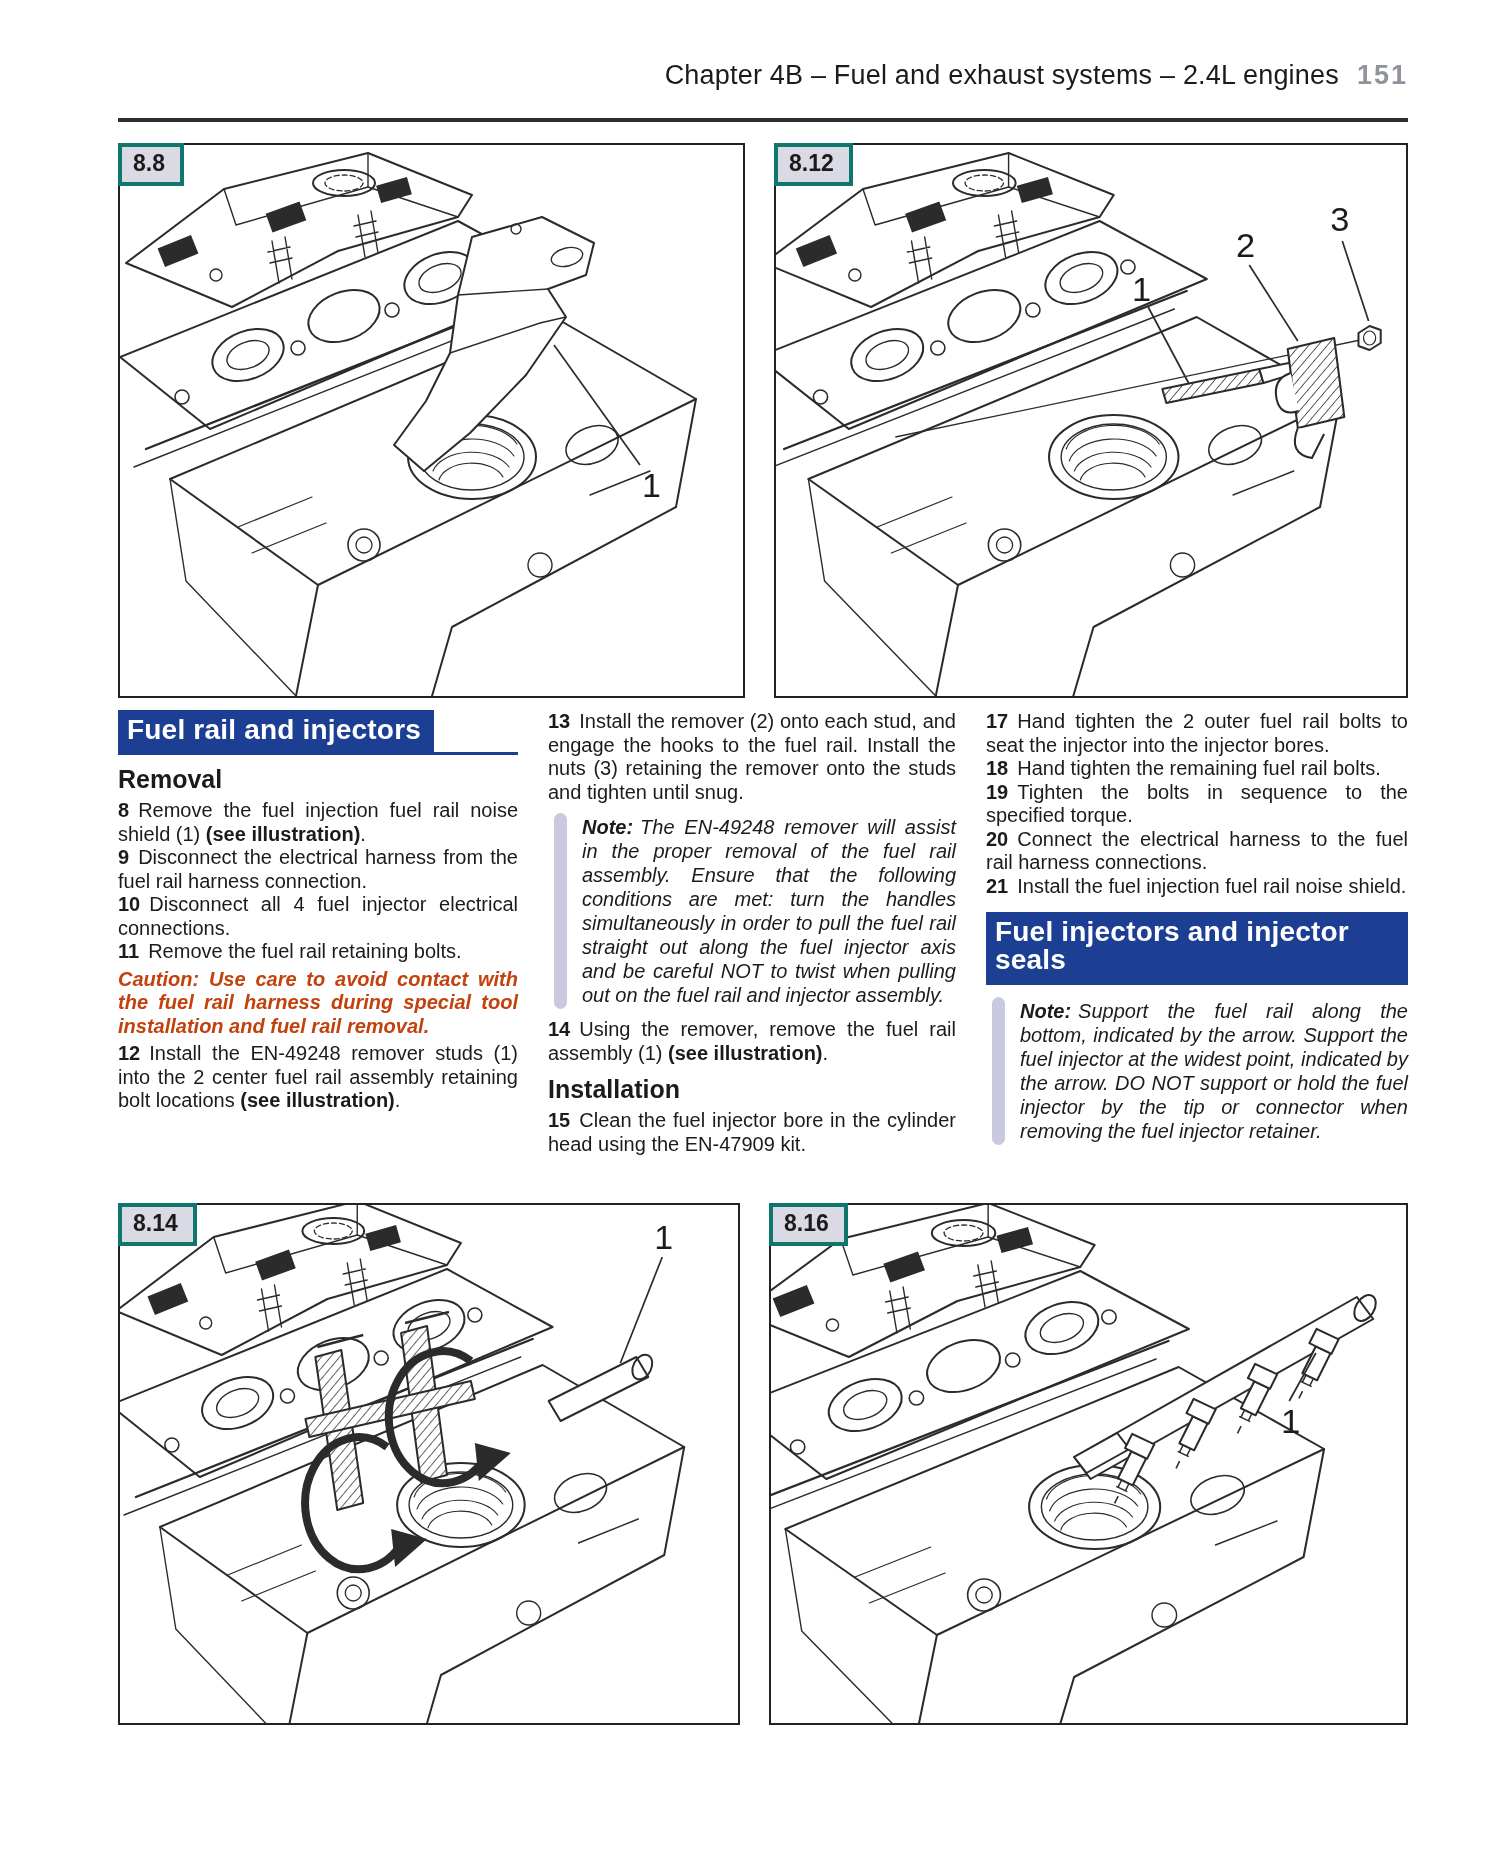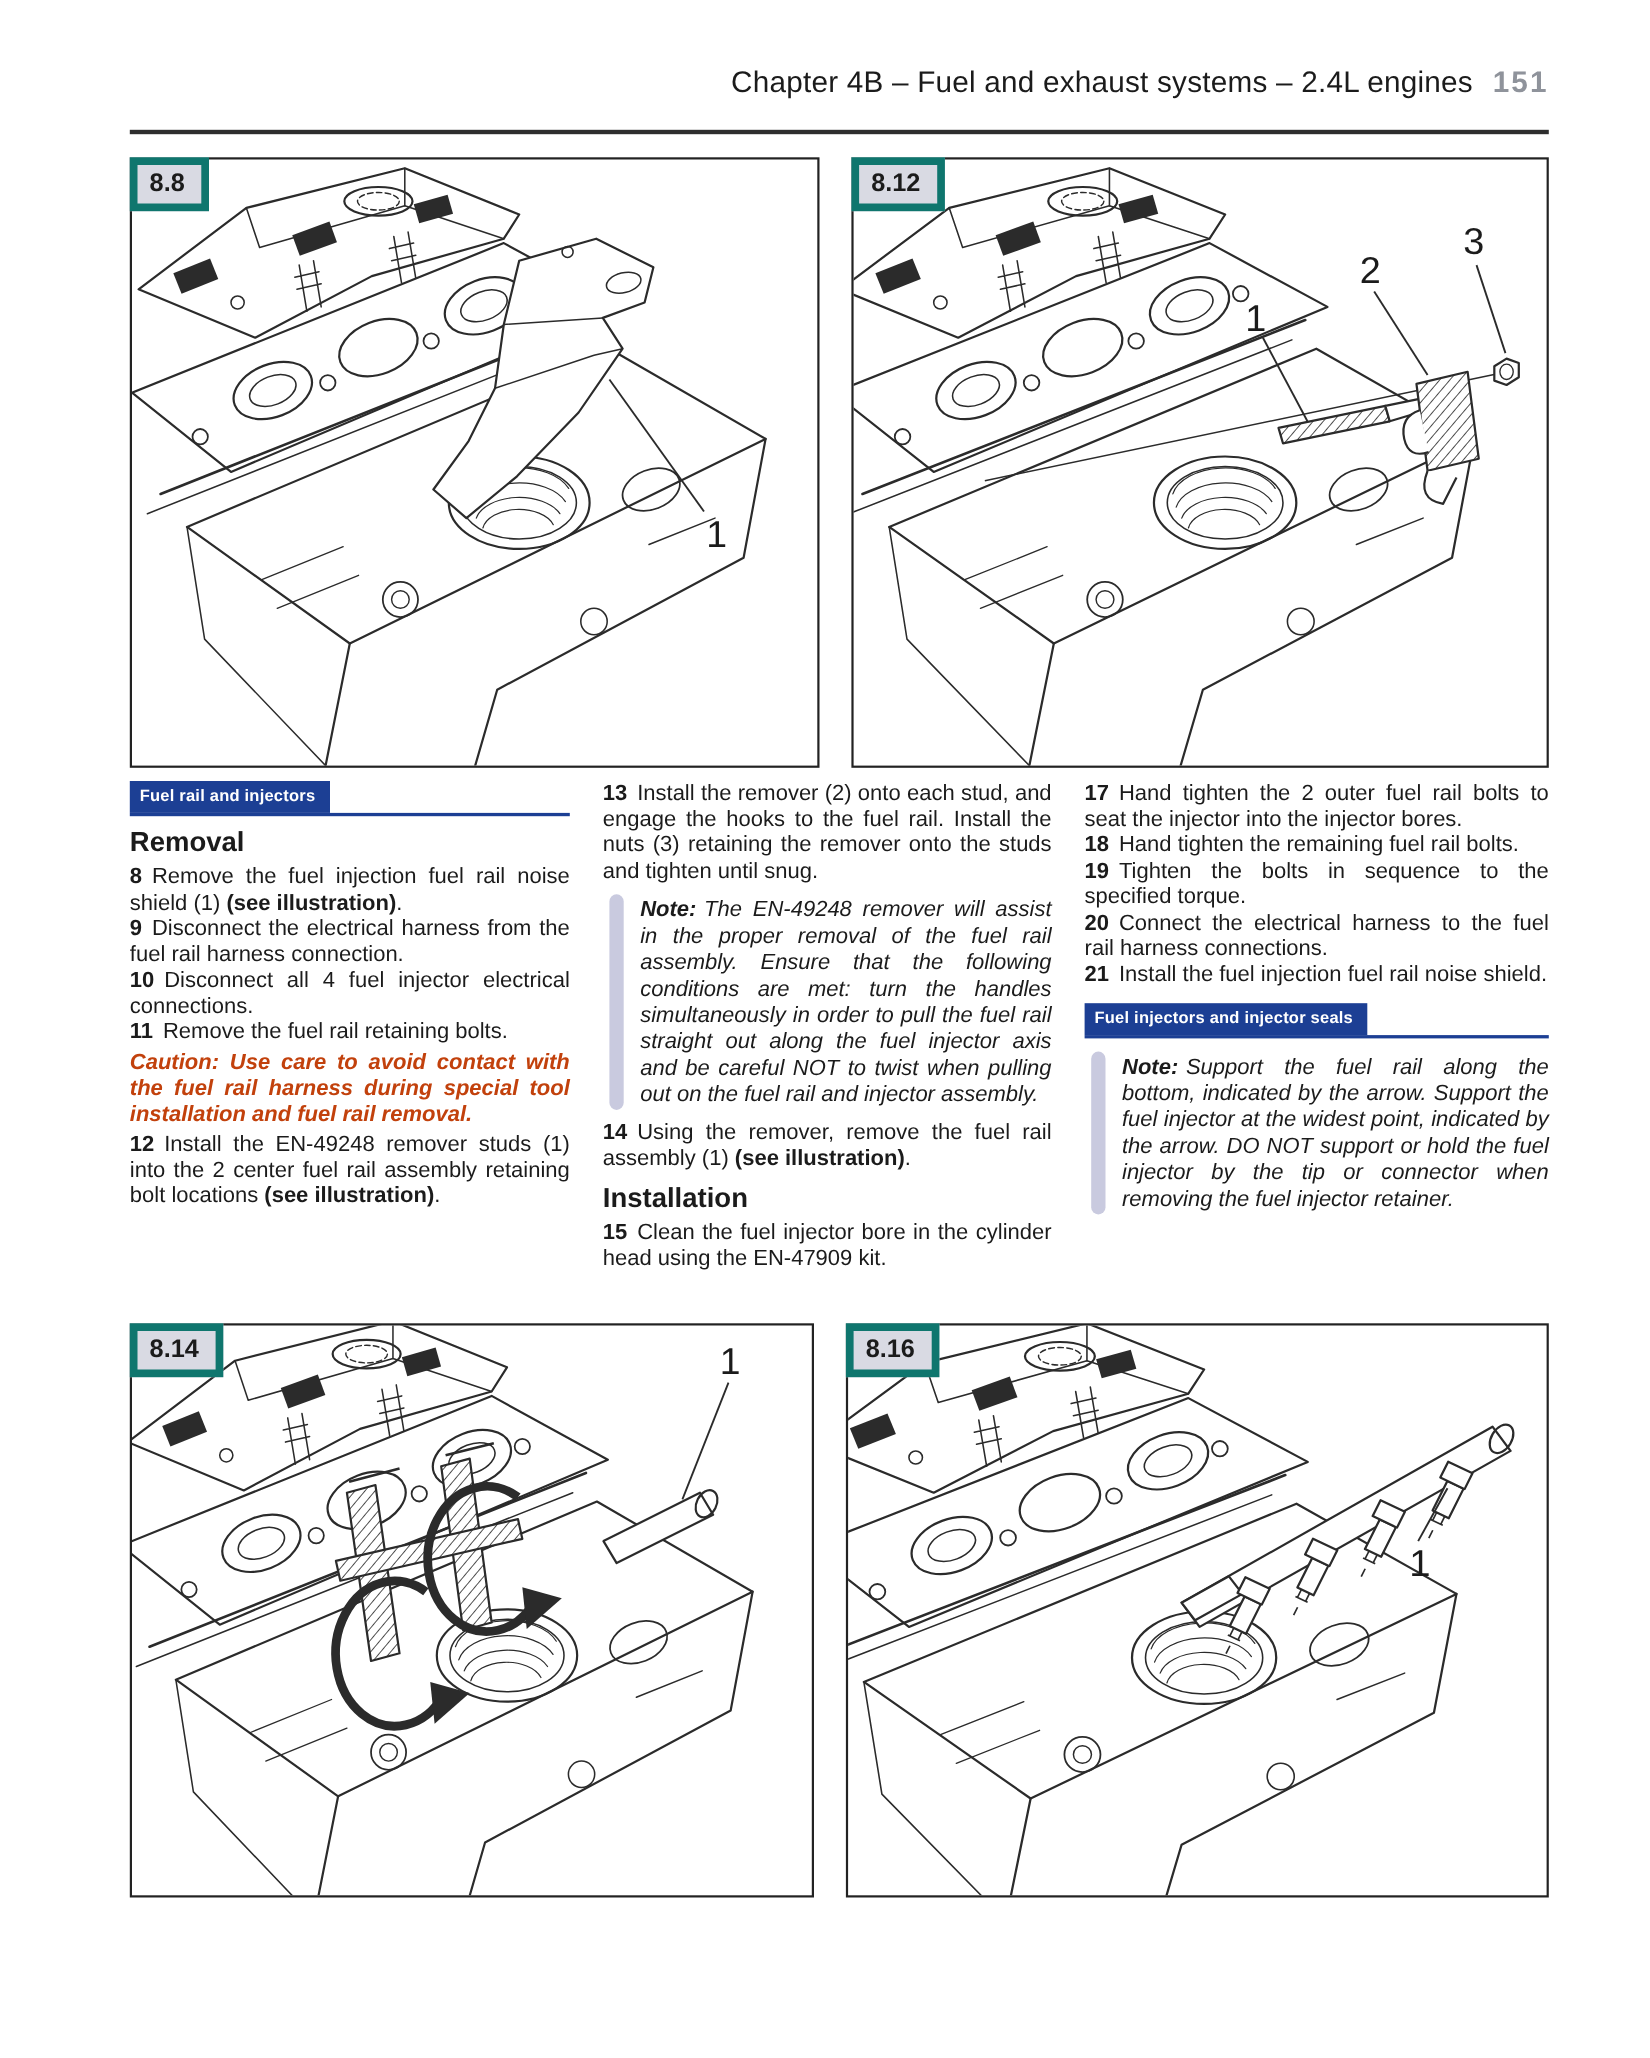--- a/index.html
+++ b/index.html
@@ -13,32 +13,32 @@
   .header-rule{position:absolute;top:118px;left:118px;width:1290px;height:4px;background:#2e2e2e;}
 
   
   .figrow{position:absolute;left:118px;width:1290px;display:flex;gap:29px;}
   .figrow-top{top:143px;height:555px;}
   .figrow-bottom{top:1203px;height:522px;}
   .figbox{position:relative;border:2px solid #222;background:#fff;box-sizing:border-box;}
   .figbox.w1{width:627px;} .figbox.w2{flex:1;}
   .figbox.b1{width:622px;}
   .figart{display:block;width:100%;height:100%;}
-  .figtab{position:absolute;top:-2px;left:-2px;background:#d9dae3;border:7px solid #0f766e;
+  .figtab{position:absolute;top:-2px;left:-2px;background:#d9dae3;border:4px solid #0f766e;
           font-weight:bold;font-size:23px;padding:5px 15px 7px 11px;line-height:1;}
 
   
   .cols{position:absolute;top:710px;left:118px;width:1290px;display:flex;gap:30px;}
   .col{flex:0 0 auto;}
   .col1{width:400px;} .col2{width:408px;} .col3{width:422px;}
 
   .sec-head-wrap{border-bottom:3px solid #1c3f94;margin:0 0 10px;line-height:0;}
   .c3 .sec-head-wrap{margin:14px 0 12px;}
   .sec-head{display:inline-block;background:#1c3f94;color:#fff;font-weight:bold;
-            font-size:15px;line-height:1;padding:6px 13px 8px 9px;letter-spacing:.2px;}
+            font-size:28px;line-height:1;padding:6px 13px 8px 9px;letter-spacing:.2px;}
 
   .subhead{font-size:25px;font-weight:bold;margin:10px 0 5px;}
   .step{font-size:20px;line-height:23.5px;text-align:justify;margin:0;}
   .step .num{font-weight:bold;margin-right:9px;}
   .caution{font-size:20px;line-height:23.5px;text-align:justify;margin:4px 0;
            color:#c2410c;font-weight:bold;font-style:italic;}
   .note{display:flex;margin:9px 0 9px 6px;}
   .note-bar{flex:0 0 13px;border-radius:7px;background:#c9cadf;margin-right:15px;}
   .note-text{font-size:20px;line-height:24px;text-align:justify;margin:2px 0;font-style:italic;}
   .note-label{font-weight:bold;margin-right:7px;}

